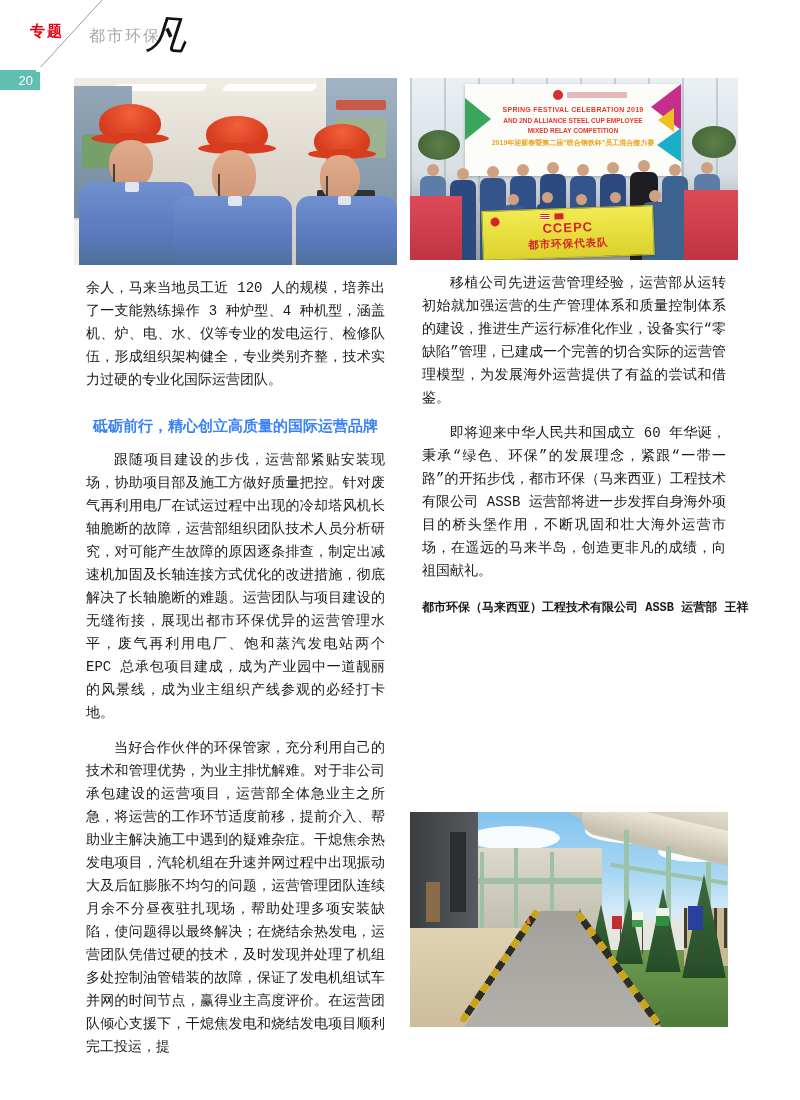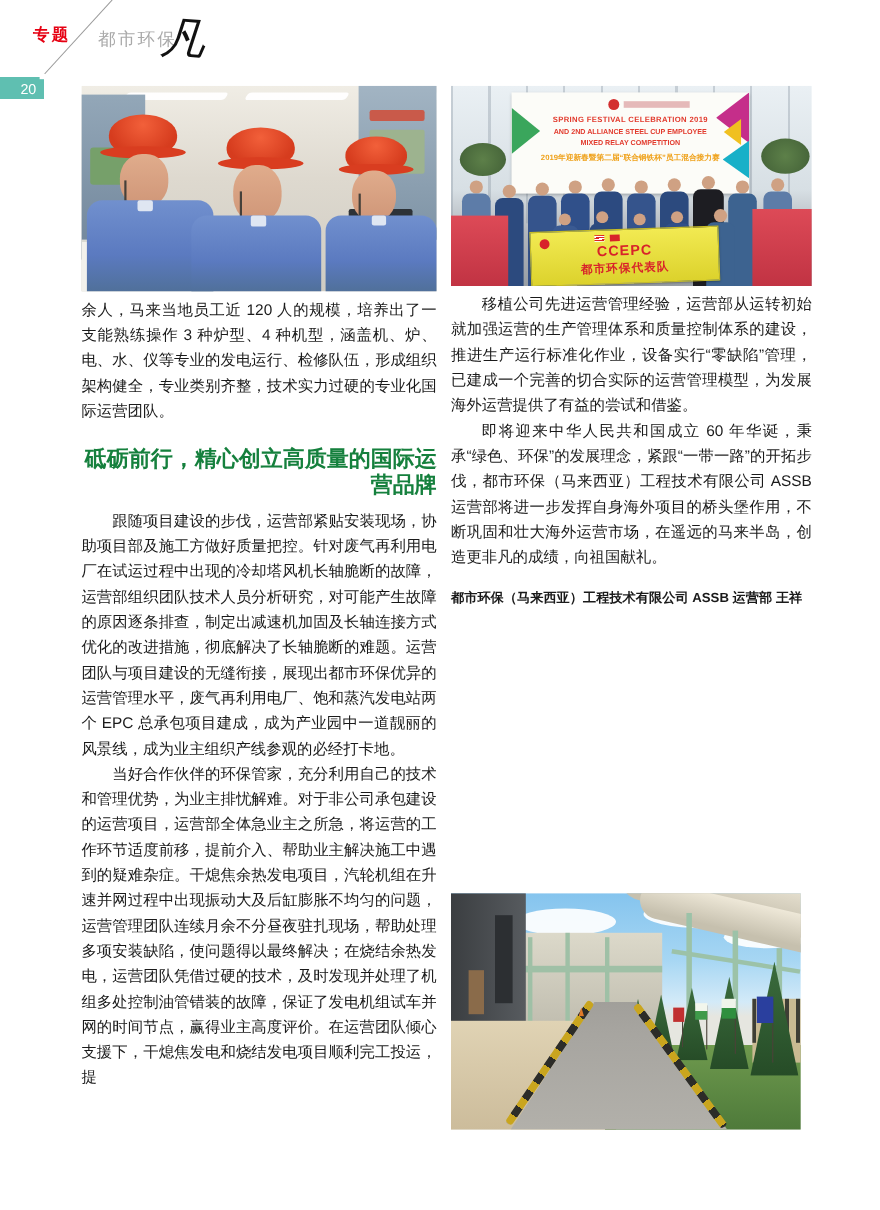--- a/index.html
+++ b/index.html
@@ -13,23 +13,23 @@
   .brand-glyph{position:absolute;left:146px;top:8px;font-size:40px;color:#111;font-family:"DejaVu Serif","Liberation Serif",serif;font-style:italic;transform:rotate(4deg);}
   .pagenum{position:absolute;left:0;top:70px;width:40px;height:20px;background:#5fbfb1;color:#fff;}
   .pagenum span{position:absolute;right:7px;top:3px;font-size:13px;}
   .pagenum .sq{position:absolute;right:-1px;top:-3px;width:5px;height:5px;background:#fff;display:block;}
 
   
   .col{position:absolute;top:78px;}
   .col-left{left:74px;width:323px;}
   .col-right{left:410px;width:328px;}
   .textblock{margin-top:5px;font-size:14px;line-height:23px;text-align:justify;color:#1a1a1a;}
-  .textblock p{margin:0;}
+  .textblock p{margin:12px;font-family:Liberation Mono, monospace;}
   .textblock p.indent{text-indent:2em;}
-  .textblock h3{margin:22px 0 9px 0;font-size:20px;text-align:right;color:#15803d;}
+  .textblock h3{margin:22px 0 9px 0;font-size:15px;text-align:center;color:#3b82f6;}
   .byline{font-weight:bold;margin-top:14px !important;font-size:12px;white-space:nowrap;}
 
   
   .photo{position:relative;overflow:hidden;}
   .photo *{position:absolute;}
   .photo1{width:323px;height:187px;}
   .photo2{width:328px;height:182px;}
   .photo3{position:absolute;left:410px;top:812px;width:318px;height:215px;}
 
   

